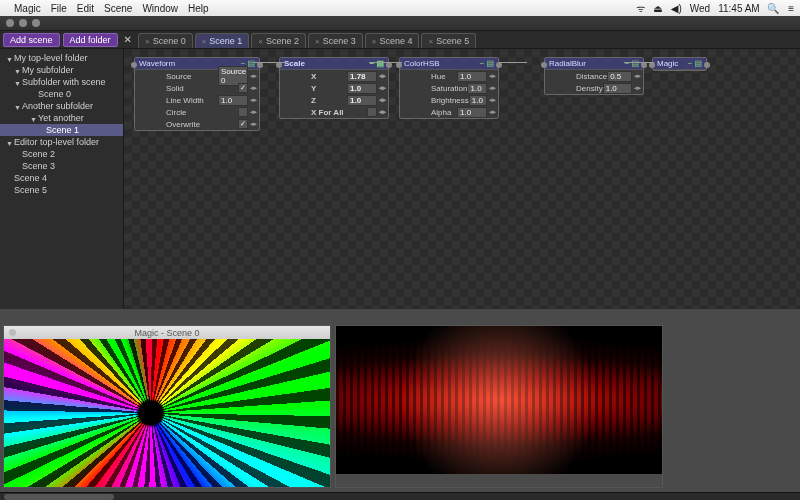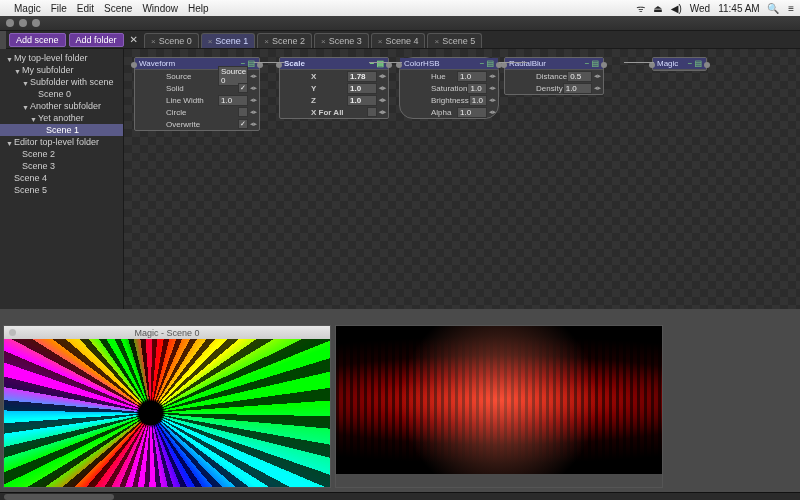--- a/index.html
+++ b/index.html
@@ -9,34 +9,34 @@
   .menubar .apple { font-size:11px; margin-right:8px; }
   .menubar .item { margin-right:10px; }
   .menubar .right { margin-left:auto; display:flex; align-items:center; gap:8px; }
   .menubar .right span { font-size:10px; }
   
   .titlebar { height:15px; background:linear-gradient(#3d3d3d,#2f2f2f); display:flex; align-items:center; justify-content:center; font-size:9px; color:#aaa; position:relative; border-bottom:1px solid #1a1a1a;}
   .traffic { position:absolute; left:6px; top:3px; display:flex; gap:5px; }
   .traffic div { width:8px; height:8px; border-radius:50%; }
   .tl-close{background:#888;} .tl-min{background:#888;} .tl-max{background:#888;}
   
-  .toolbar { height:18px; background:#2a2a2a; display:flex; align-items:center; border-bottom:1px solid #1a1a1a;margin-left:6px;}
+  .toolbar { height:18px; background:#2a2a2a; display:flex; align-items:center; border-bottom:1px solid #1a1a1a;}
   .tbtn { background:#6a3a9b; color:#fff; border:1px solid #8a5fb8; border-radius:2px; padding:1px 6px; font-size:9px; margin-left:3px; cursor:pointer; }
   .closex { color:#ccc; margin:0 6px; font-size:10px; cursor:pointer;}
   .tabs { display:flex; align-items:flex-end; height:100%; }
   .tab { background:#333; border:1px solid #555; border-bottom:none; padding:2px 6px; margin-right:2px; border-radius:3px 3px 0 0; font-size:9px; color:#bbb; display:flex; align-items:center; gap:3px; cursor:pointer;}
   .tab .tx { color:#888; font-size:8px; }
   .tab.active { background:#3f3f64; color:#cfd7ff; }
   
   .main { display:flex; height:260px; }
   .sidebar { width:124px; background:#2d2d2d; border-right:1px solid #1a1a1a; padding:3px 0; overflow:hidden;}
   .tree-row { padding:1px 0 1px 6px; white-space:nowrap; cursor:pointer; display:flex; align-items:flex-end;}
   .tree-row .arrow { display:inline-block; width:8px; font-size:7px; color:#bbb;}
   .tree-row.sel { background:#5a5a88; color:#fff; }
-  .indent1{padding-left:14px}.indent2{padding-left:22px}.indent3{padding-left:30px}.indent4{padding-left:38px}
+  .indent1{padding-left:14px}.indent2{padding-left:14px}.indent3{padding-left:30px}.indent4{padding-left:38px}
   .canvas { flex:1; background-color:#2b2b2b; background-image:
     linear-gradient(45deg,#333 25%,transparent 25%),linear-gradient(-45deg,#333 25%,transparent 25%),
     linear-gradient(45deg,transparent 75%,#333 75%),linear-gradient(-45deg,transparent 75%,#333 75%);
     background-size:16px 16px; background-position:0 0,0 8px,8px -8px,-8px 0; position:relative;}
   .node { position:absolute; background:#3a3a3a; border:1px solid #666; border-radius:2px; font-size:8px; }
   .node-title { background:#3d3d70; color:#d6dcff; padding:1px 4px; display:flex; align-items:center; justify-content:space-between; border-bottom:1px solid #555;}
   .node-title .mini { display:flex; gap:2px; align-items:center;}
   .node-title .mini span{ font-size:8px; color:#7fdb7f;}
   .node-row { display:flex; align-items:center; padding:0 2px; height:12px;margin-left:27px;}
   .node-row .lbl { flex:1; color:#ccc; padding-left:2px;}
@@ -238,21 +238,21 @@
           <span class="stepper">◂▸</span>
         </div>
         <div class="node-row">
           <span class="lbl">X For All</span>
           <span class="chk"></span>
           <span class="stepper">◂▸</span>
         </div>
         <div class="port" style="left: -4px; top: 4px;"></div>
         <div class="port" style="right: -4px; top: 4px;"></div>
       </div>
-      <div class="node" style="left: 275px; top: 8px; width: 100px; border-radius: 14px;">
+      <div class="node" style="left: 275px; top: 8px; width: 100px;">
         <div class="node-title">
           <span>ColorHSB</span>
           <span class="mini">
             <span>−</span>
             <span>▤</span>
           </span>
         </div>
         <div class="node-row">
           <span class="lbl">Hue</span>
           <span class="val">1.0</span>
@@ -269,21 +269,21 @@
           <span class="stepper">◂▸</span>
         </div>
         <div class="node-row">
           <span class="lbl">Alpha</span>
           <span class="val">1.0</span>
           <span class="stepper">◂▸</span>
         </div>
         <div class="port" style="left: -4px; top: 4px;"></div>
         <div class="port" style="right: -4px; top: 4px;"></div>
       </div>
-      <div class="node" style="left: 380px; top: 8px; width: 100px;">
+      <div class="node" style="left: 420px; top: 8px; width: 100px;">
         <div class="node-title">
           <span>RadialBlur</span>
           <span class="mini">
             <span>−</span>
             <span>▤</span>
           </span>
         </div>
         <div class="node-row">
           <span class="lbl">Distance</span>
           <span class="val">0.5</span>

